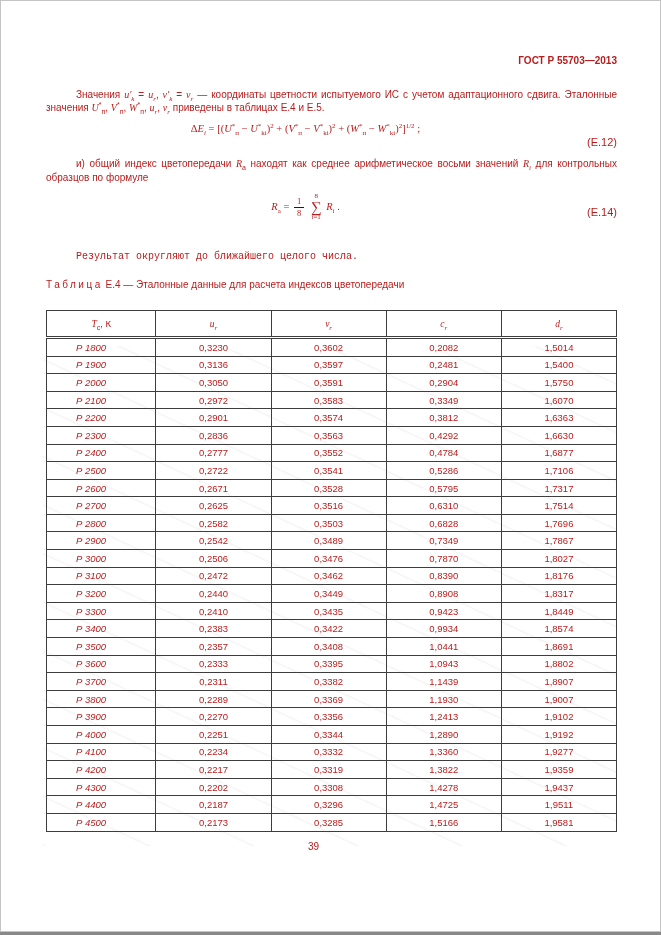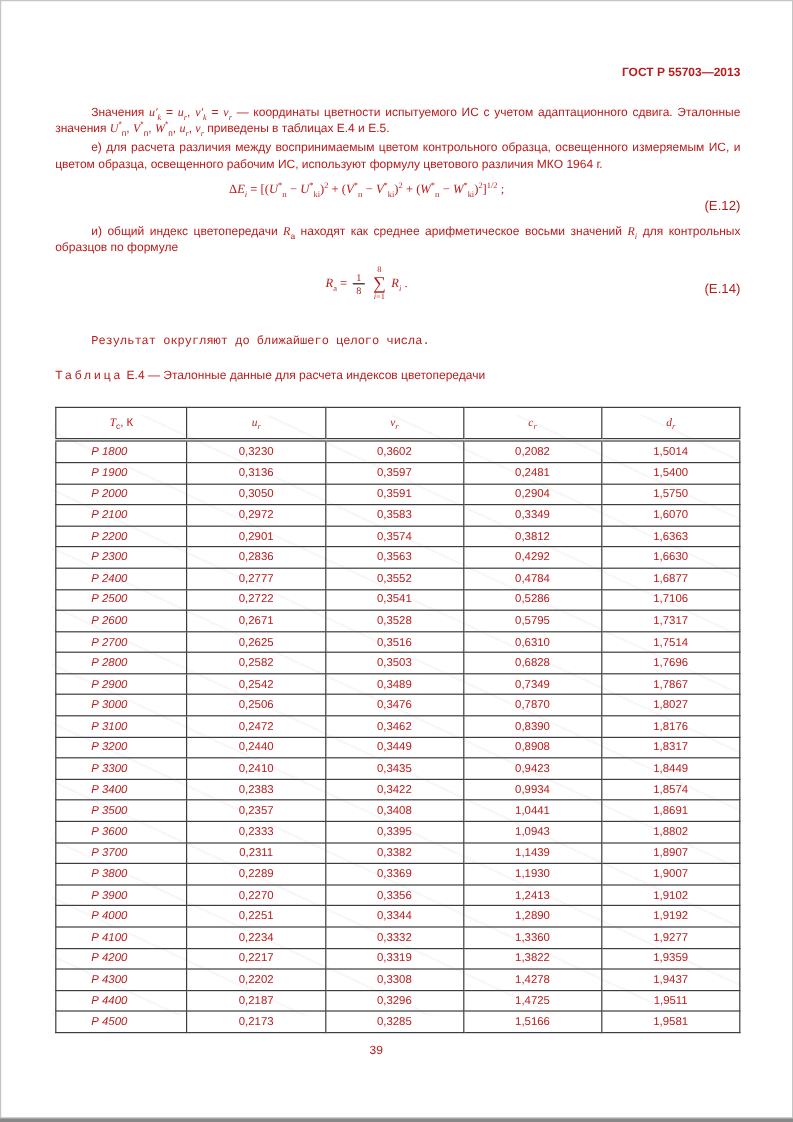--- a/index.html
+++ b/index.html
@@ -115,21 +115,20 @@
 </style>
 </head>
 <body>
 
 <div class="page">
 
   <div class="doc-header">ГОСТ Р 55703—2013</div>
 
   <p class="para">Значения <i>u′<sub>k</sub></i> = <i>u<sub>r</sub></i>, <i>v′<sub>k</sub></i> = <i>v<sub>r</sub></i> — координаты цветности испытуемого ИС с учетом адаптационного сдвига. Эталонные значения <i>U</i><sup>*</sup><sub>п</sub>, <i>V</i><sup>*</sup><sub>п</sub>, <i>W</i><sup>*</sup><sub>п</sub>, <i>u<sub>r</sub></i>, <i>v<sub>r</sub></i> приведены в таблицах Е.4 и Е.5.</p>
 
-  <p class="para">е) для расчета различия между воспринимаемым цветом контрольного образца, освещенного измеряемым ИС, и цветом образца, освещенного рабочим ИС, используют формулу цветового различия МКО 1964 г.</p>
 
   <div class="formula-row">
     <span class="f-body">Δ<i>E<sub>i</sub></i> = [(<i>U</i><sup>*</sup><sub>п</sub> − <i>U</i><sup>*</sup><sub>ki</sub>)<sup>2</sup> + (<i>V</i><sup>*</sup><sub>п</sub> − <i>V</i><sup>*</sup><sub>ki</sub>)<sup>2</sup> + (<i>W</i><sup>*</sup><sub>п</sub> − <i>W</i><sup>*</sup><sub>ki</sub>)<sup>2</sup>]<sup>1/2</sup> ;</span>
     <span class="f-label">(Е.12)</span>
   </div>
 
 
 
   <p class="para">и) общий индекс цветопередачи <i>R</i><sub>а</sub> находят как среднее арифметическое восьми значений <i>R<sub>i</sub></i> для контрольных образцов по формуле</p>
 

